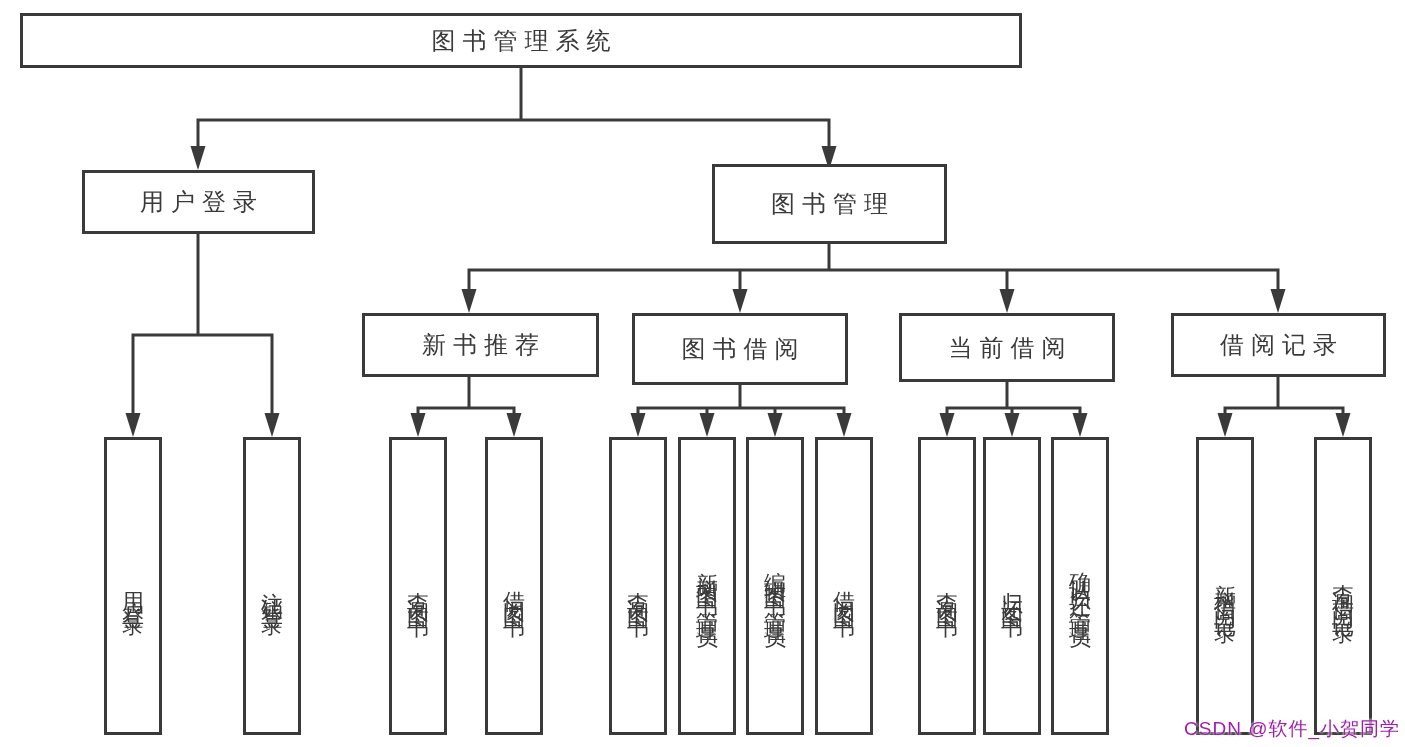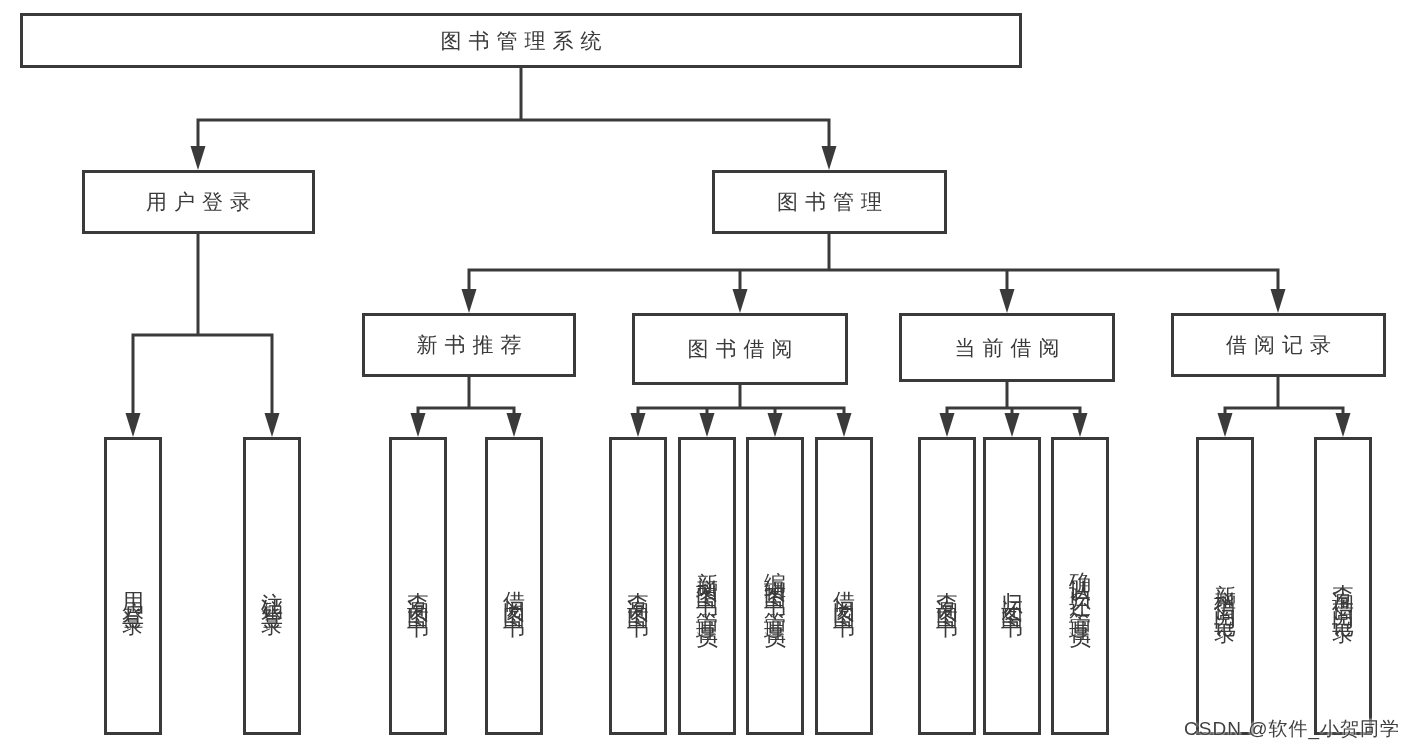--- a/index.html
+++ b/index.html
@@ -29,41 +29,41 @@
     box-sizing: border-box;
     background: #ffffff;
     border: 3px solid #3a3a3a;
     display: flex;
     align-items: center;
     justify-content: center;
     color: #3a3a3a;
     z-index: 2;
   }
   .node.h span {
-    font-size: 21px;
+    font-size: 24px;
     letter-spacing: 7px;
     margin-right: -7px;
     white-space: nowrap;
     text-align: center;
   }
   .node.v span {
     writing-mode: vertical-rl;
     text-orientation: mixed;
     font-size: 22px;
     letter-spacing: 8px;
     margin-bottom: -8px;
     white-space: nowrap;
   }
   .watermark {
     position: absolute;
     right: 5px;
     bottom: 5px;
     font-size: 19px;
     letter-spacing: 1px;
-    color: #404040;
+    color: #a21caf;
     text-shadow: 0 0 3px #ffffff, 0 0 3px #ffffff;
     z-index: 3;
     white-space: nowrap;
   }
   svg line, svg path {
     stroke: #3a3a3a;
     stroke-width: 3;
     fill: none;
   }
   svg polygon {
@@ -138,25 +138,25 @@
     </g>
   </svg>
 
   <div class="node h" style="left:20px; top:13px; width:1002px; height:55px">
     <span>图书管理系统</span>
   </div>
 
   <div class="node h" style="left:82px; top:170px; width:233px; height:64px">
     <span>用户登录</span>
   </div>
-  <div class="node h" style="left:712px; top:170px; width:235px; height:64px">
+  <div class="node h" style="left:712px; top:164px; width:235px; height:80px">
     <span>图书管理</span>
   </div>
 
-  <div class="node h" style="left:362px; top:313px; width:214px; height:64px">
+  <div class="node h" style="left:362px; top:313px; width:237px; height:64px">
     <span>新书推荐</span>
   </div>
   <div class="node h" style="left:632px; top:313px; width:216px; height:72px">
     <span>图书借阅</span>
   </div>
   <div class="node h" style="left:899px; top:313px; width:216px; height:69px">
     <span>当前借阅</span>
   </div>
   <div class="node h" style="left:1171px; top:313px; width:215px; height:64px">
     <span>借阅记录</span>

